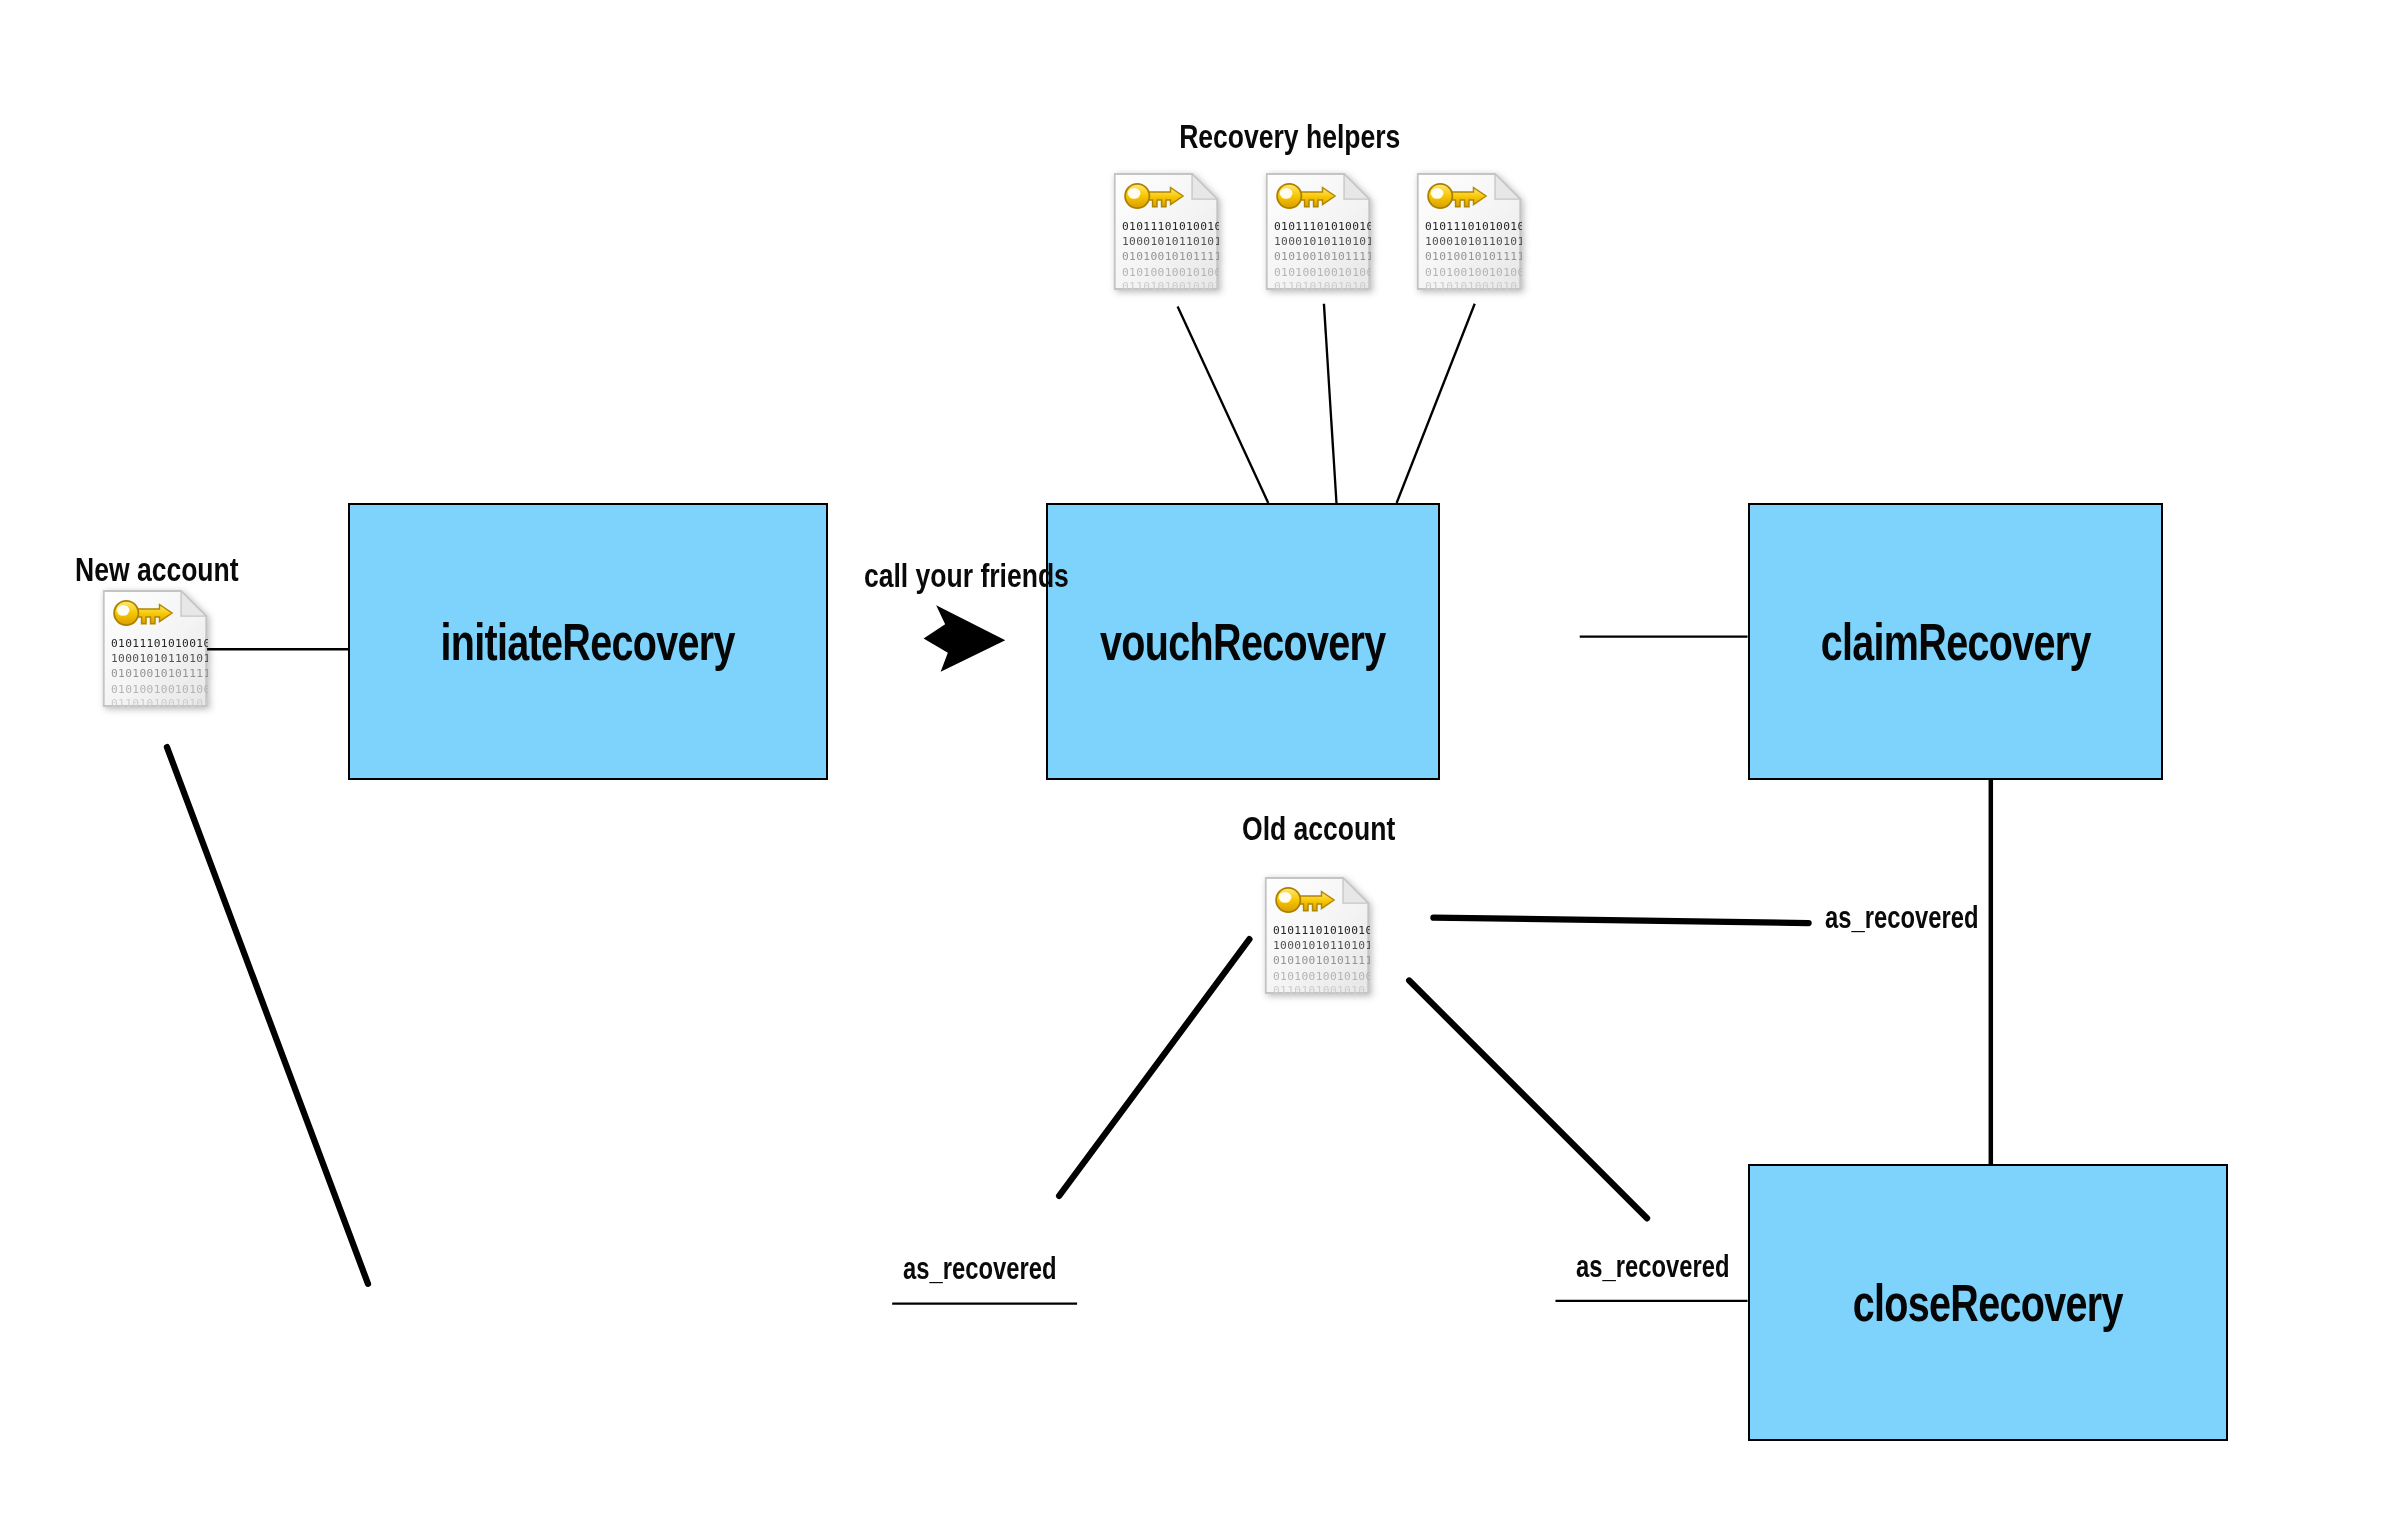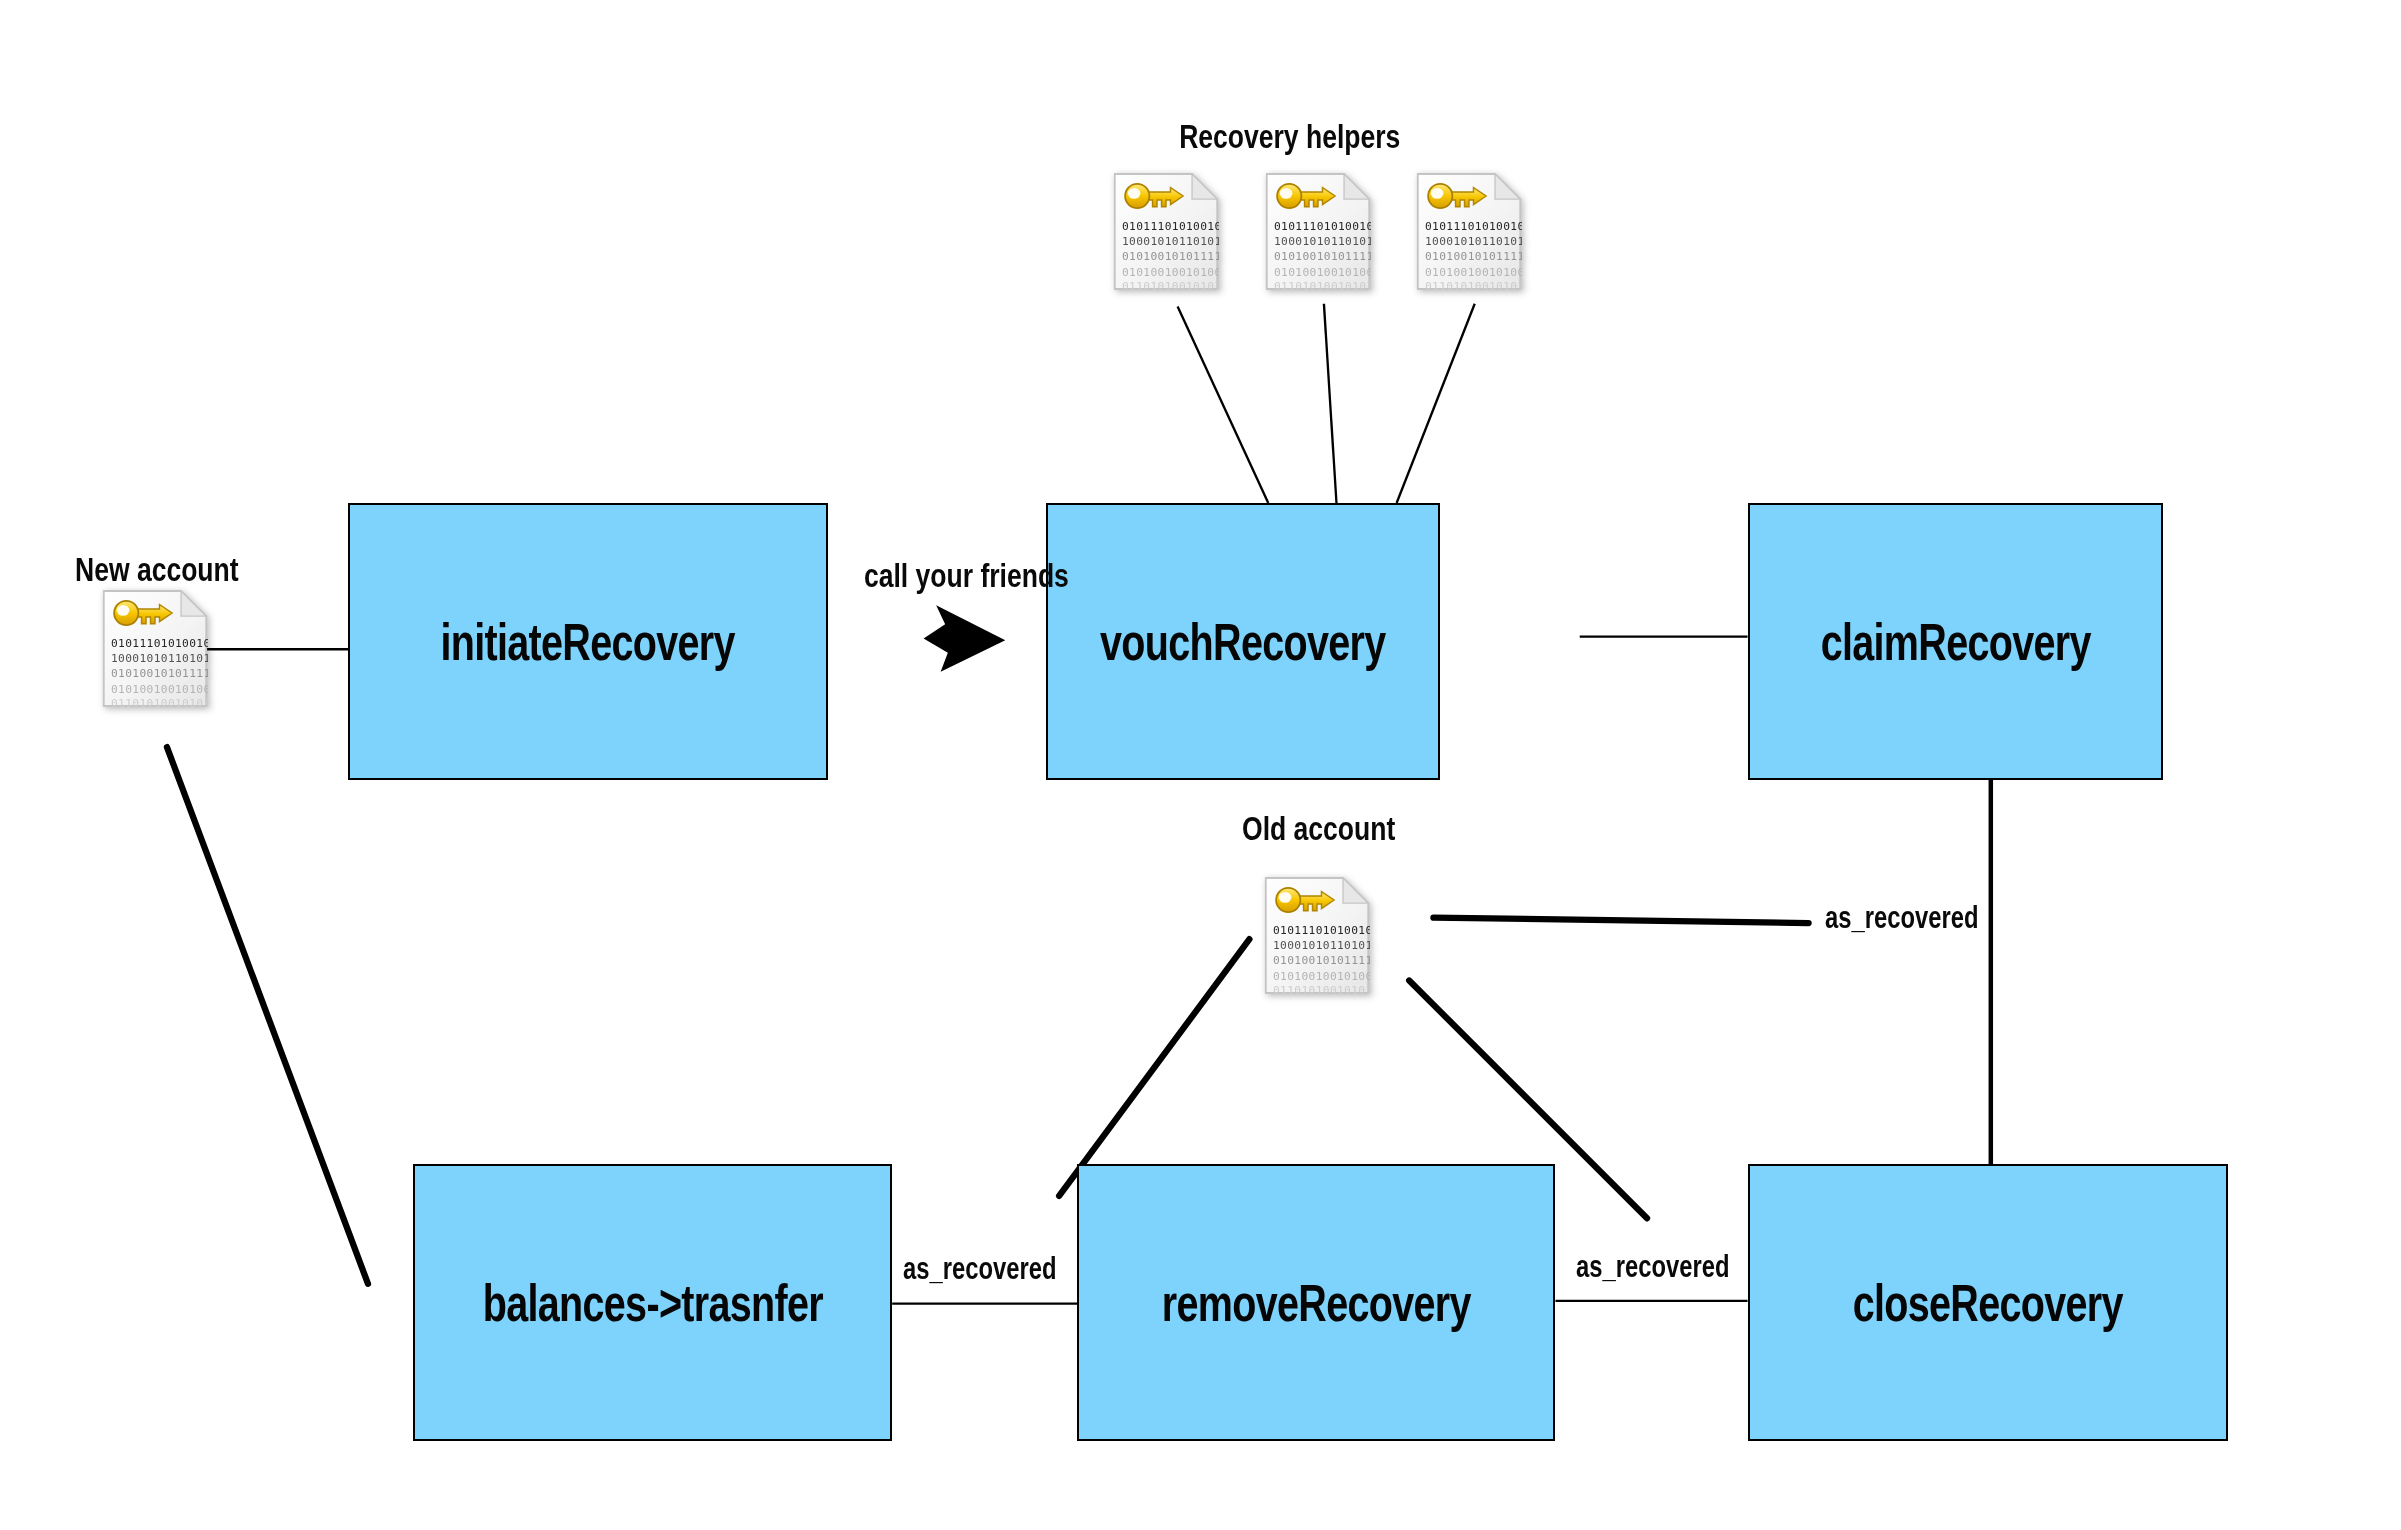--- a/index.html
+++ b/index.html
@@ -106,26 +106,20 @@
 
   <div class="node" style="left:348px;top:503px;width:480px;height:277px">
     <span class="node-label">initiateRecovery</span>
   </div>
   <div class="node" style="left:1046px;top:503px;width:394px;height:277px">
     <span class="node-label">vouchRecovery</span>
   </div>
   <div class="node" style="left:1748px;top:503px;width:415px;height:277px">
     <span class="node-label">claimRecovery</span>
   </div>
-  <div class="node" style="left:413px;top:1164px;width:479px;height:277px">
-    <span class="node-label">balances-&gt;trasnfer</span>
-  </div>
-  <div class="node" style="left:1077px;top:1164px;width:478px;height:277px">
-    <span class="node-label">removeRecovery</span>
-  </div>
   <div class="node" style="left:1748px;top:1164px;width:480px;height:277px">
     <span class="node-label">closeRecovery</span>
   </div>
 
   <div class="lbl fs38 centered" style="left:1110px;top:81px;width:359px">
     <span>Recovery helpers</span>
   </div>
   <div class="lbl fs38" style="left:75px;top:550px">
     <span>New account</span>
   </div>

